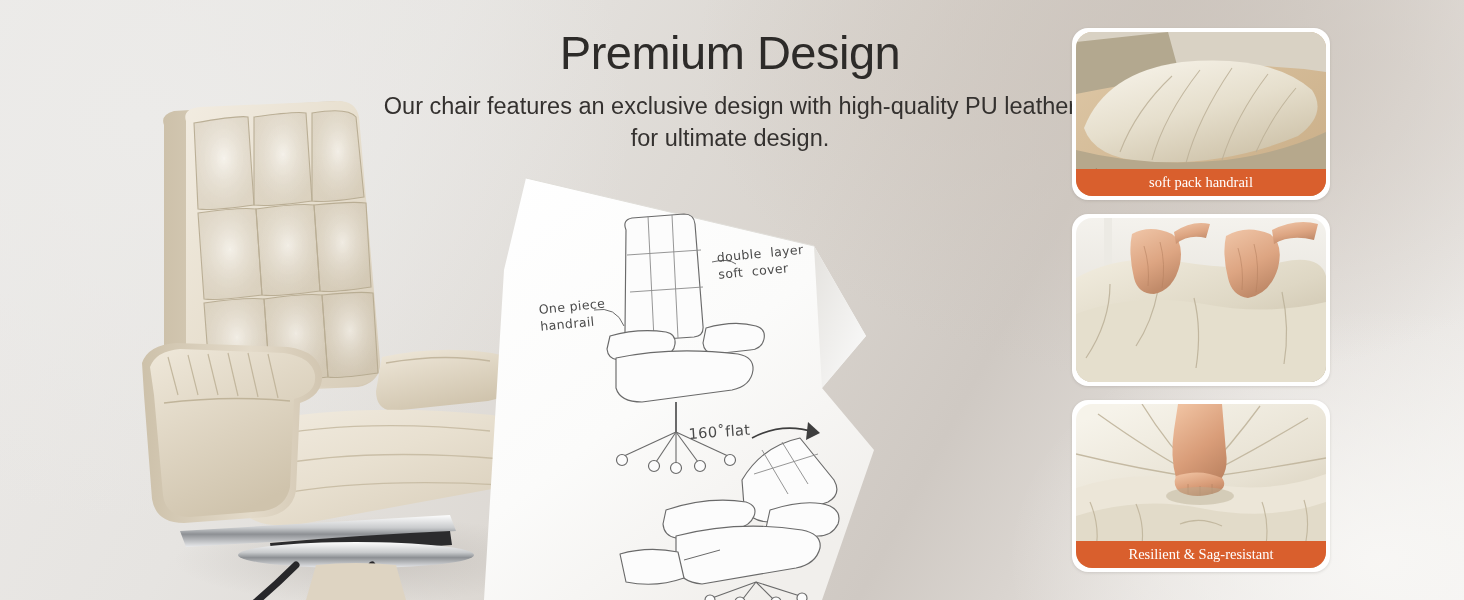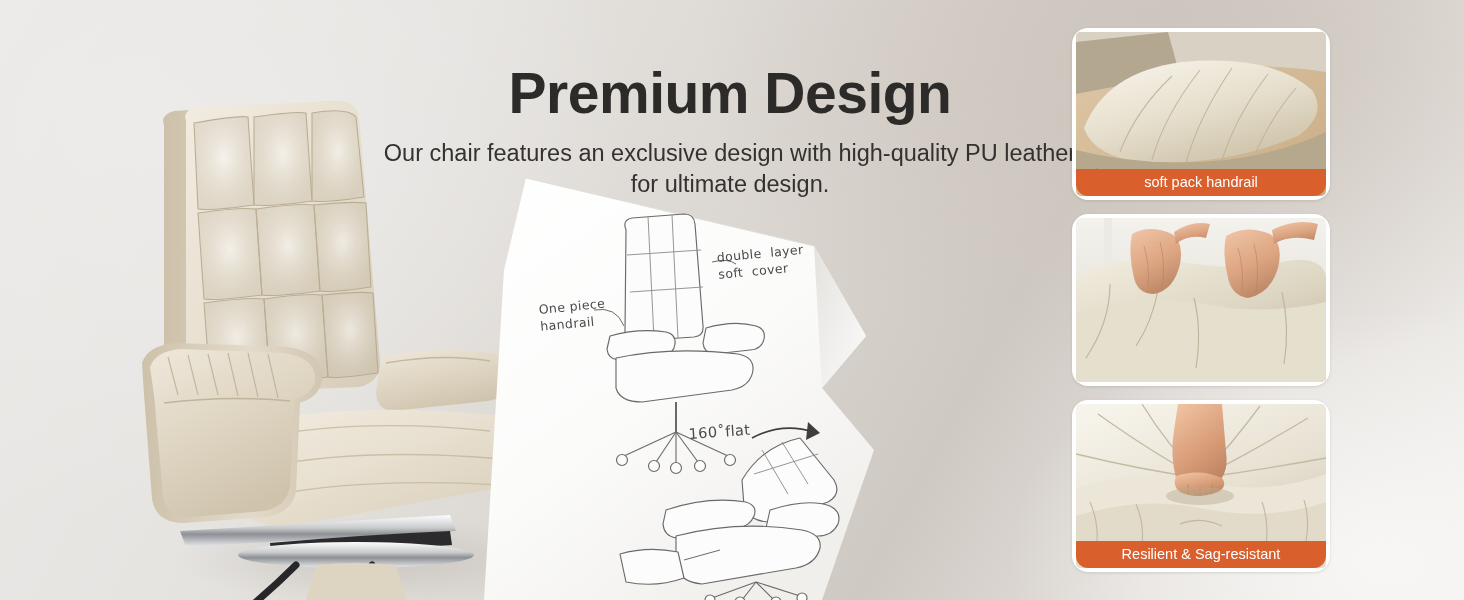--- a/index.html
+++ b/index.html
@@ -24,22 +24,22 @@
     position:absolute; left:90px; top:470px; width:560px; height:150px;
     background:radial-gradient(ellipse 280px 62px at 50% 60%, rgba(120,112,104,0.20) 0%, rgba(120,112,104,0.0) 70%);
     pointer-events:none;
   }
 
   
   .headline-block {
     position:absolute; left:380px; top:28px; width:700px; text-align:center;
   }
   .headline {
-    font-size:57px; font-weight:bold; color:#2d2b29;
-    letter-spacing:-0.5px; line-height:1.05;margin-top:36px;
+    font-size:47px; font-weight:normal; color:#2d2b29;
+    letter-spacing:-0.5px; line-height:1.05;
   }
   .subhead {
     margin-top:14px; font-size:23.5px; color:#34312f;
     line-height:1.33; font-weight:400;
   }
 
   
   .paper-wrap { position:absolute; left:470px; top:150px; width:460px; height:450px; }
   .paper-svg { position:absolute; left:0; top:0; }
   .sketch-label {
@@ -57,21 +57,21 @@
   
   .cards { position:absolute; left:1072px; top:28px; width:258px; }
   .card {
     position:relative; width:258px; height:172px; margin-bottom:14px;
     border-radius:16px; background:#ffffff;
     padding:4px;
     box-shadow:0 1px 3px rgba(90,84,78,0.18);
   }
   .card-media {
     position:relative; width:100%; height:100%;
-    border-radius:5px; overflow:hidden;
+    border-radius:16px; overflow:hidden;font-family:Liberation Serif, serif;
   }
   .card-caption {
     position:absolute; left:0; right:0; bottom:0; height:27px;
     background:#d95f2d; color:#ffffff;
     font-size:14.5px; line-height:27px; text-align:center;
     border-bottom-left-radius:12px; border-bottom-right-radius:12px;
   }
   .card-media svg { display:block; width:100%; height:100%; }
 </style>
 </head>

